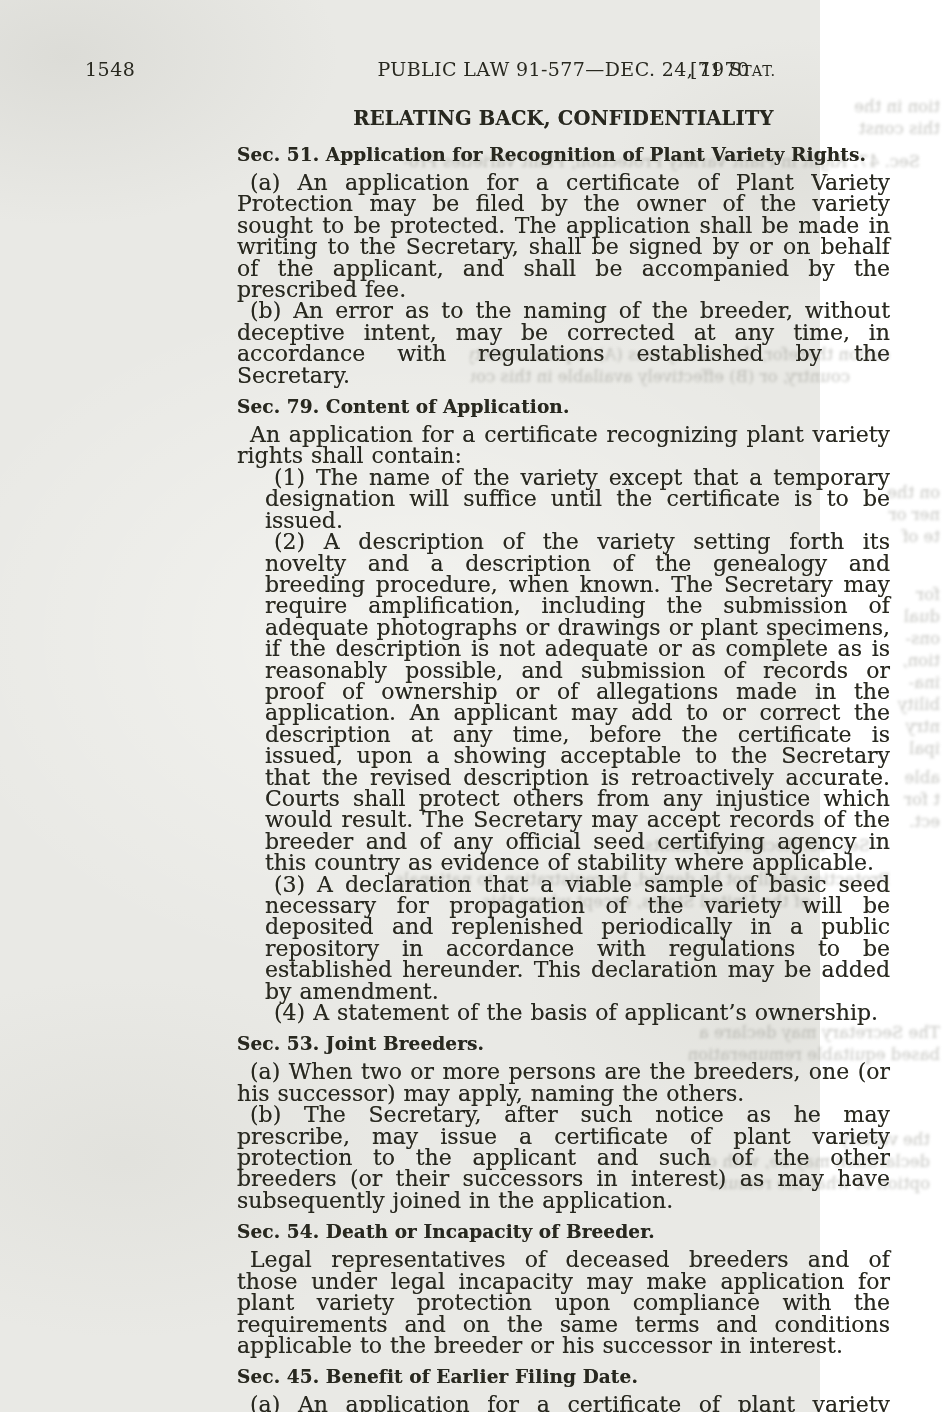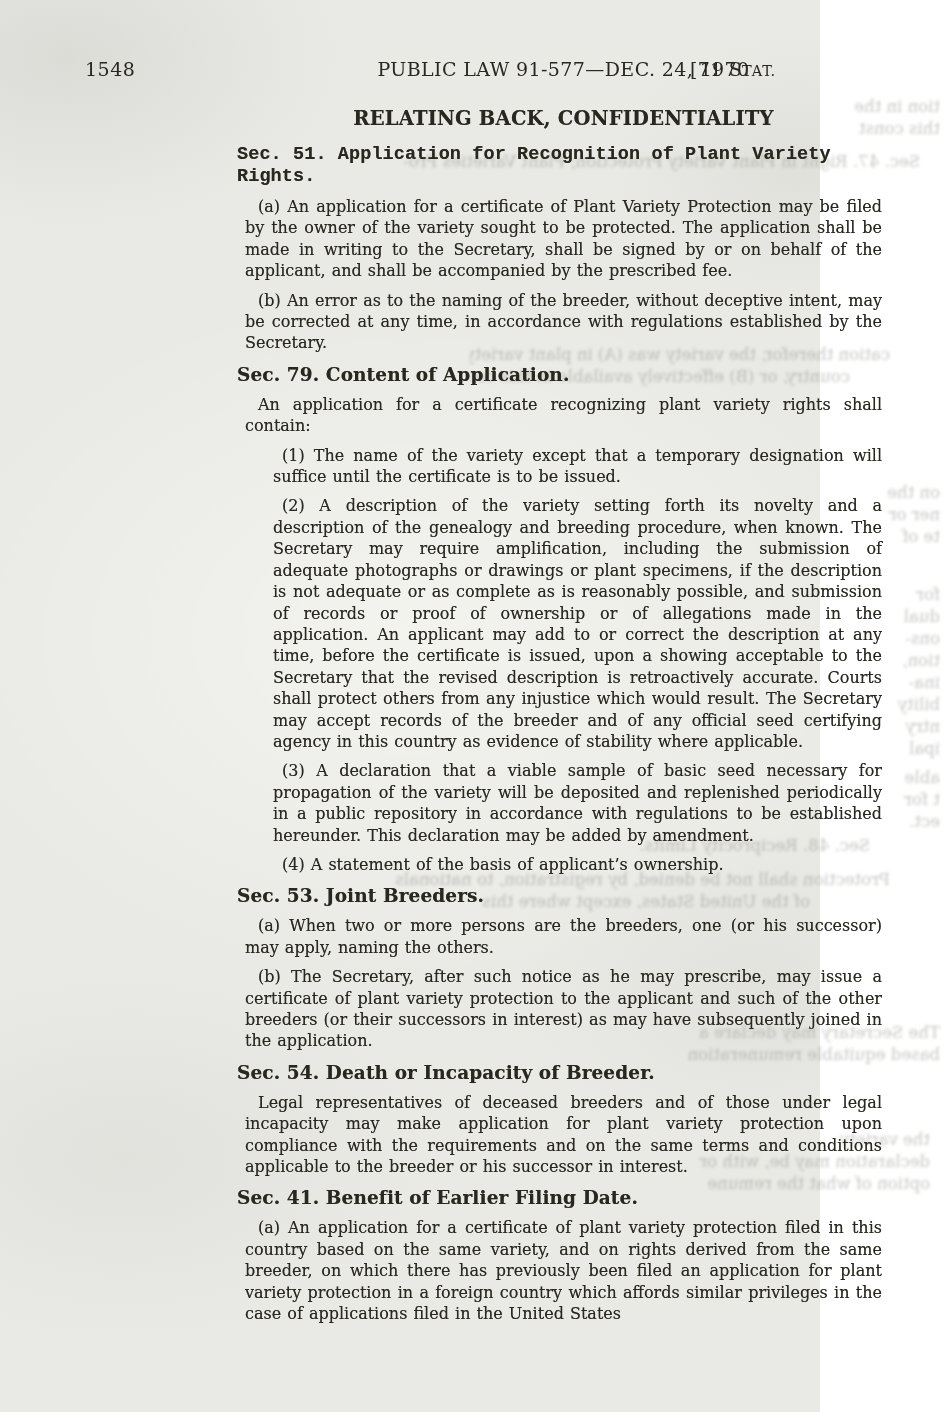--- a/index.html
+++ b/index.html
@@ -33,23 +33,23 @@
     text-shadow: 0 0 0.6px rgba(45,45,38,0.55);
   }
   .chapter-heading {
     font-weight: bold; font-size: 19.5px; line-height: 25px;
     text-align: center; margin: 0 0 13px 0; letter-spacing: 0.2px;
   }
   .section-heading {
     font-weight: bold; font-size: 18.5px; line-height: 22px;
     margin: 10px 0 6px 0; letter-spacing: 0.1px;
   }
-  .section-heading:first-of-type { margin-top: 12px; font-family: Liberation Mono, monospace; }
+  .section-heading:first-of-type { margin-top: 12px; }
   .para {
-    font-size: 16px; line-height: 21.4px; margin: 8px;
+    font-size: 22px; line-height: 21.4px; margin: 0;
     text-align: justify; text-indent: 13px;
     word-spacing: 1px;
   }
   .para.item { padding-left: 28px; text-indent: 9px; }
   
   .ghost-layer { position: absolute; inset: 0; z-index: 1; }
   .ghost {
     position: absolute;
     font-size: 16.5px; line-height: 20px;
     color: #8f8f87; opacity: 0.5;
@@ -111,18 +111,18 @@
         <p class="para">An application for a certificate recognizing plant variety rights shall contain:</p>
         <p class="para item">(1) The name of the variety except that a temporary designation will suffice until the certificate is to be issued.</p>
         <p class="para item">(2) A description of the variety setting forth its novelty and a description of the genealogy and breeding procedure, when known. The Secretary may require amplification, including the submission of adequate photographs or drawings or plant specimens, if the description is not adequate or as complete as is reasonably possible, and submission of records or proof of ownership or of allegations made in the application. An applicant may add to or correct the description at any time, before the certificate is issued, upon a showing acceptable to the Secretary that the revised description is retroactively accurate. Courts shall protect others from any injustice which would result. The Secretary may accept records of the breeder and of any official seed certifying agency in this country as evidence of stability where applicable.</p>
         <p class="para item">(3) A declaration that a viable sample of basic seed necessary for propagation of the variety will be deposited and replenished periodically in a public repository in accordance with regulations to be established hereunder. This declaration may be added by amendment.</p>
         <p class="para item">(4) A statement of the basis of applicant’s ownership.</p>
         <h2 class="section-heading">Sec. 53. Joint Breeders.</h2>
         <p class="para">(a) When two or more persons are the breeders, one (or his successor) may apply, naming the others.</p>
         <p class="para">(b) The Secretary, after such notice as he may prescribe, may issue a certificate of plant variety protection to the applicant and such of the other breeders (or their successors in interest) as may have subsequently joined in the application.</p>
         <h2 class="section-heading">Sec. 54. Death or Incapacity of Breeder.</h2>
         <p class="para">Legal representatives of deceased breeders and of those under legal incapacity may make application for plant variety protection upon compliance with the requirements and on the same terms and conditions applicable to the breeder or his successor in interest.</p>
-        <h2 class="section-heading">Sec. 41. Benefit of Earlier Filing Date.</h2>
+        <h2 class="section-heading">Sec. 45. Benefit of Earlier Filing Date.</h2>
         <p class="para">(a) An application for a certificate of plant variety protection filed in this country based on the same variety, and on rights derived from the same breeder, on which there has previously been filed an application for plant variety protection in a foreign country which affords similar privileges in the case of applications filed in the United States</p>
       </div>
   </div>
 
 </div>
 
 </body></html>

